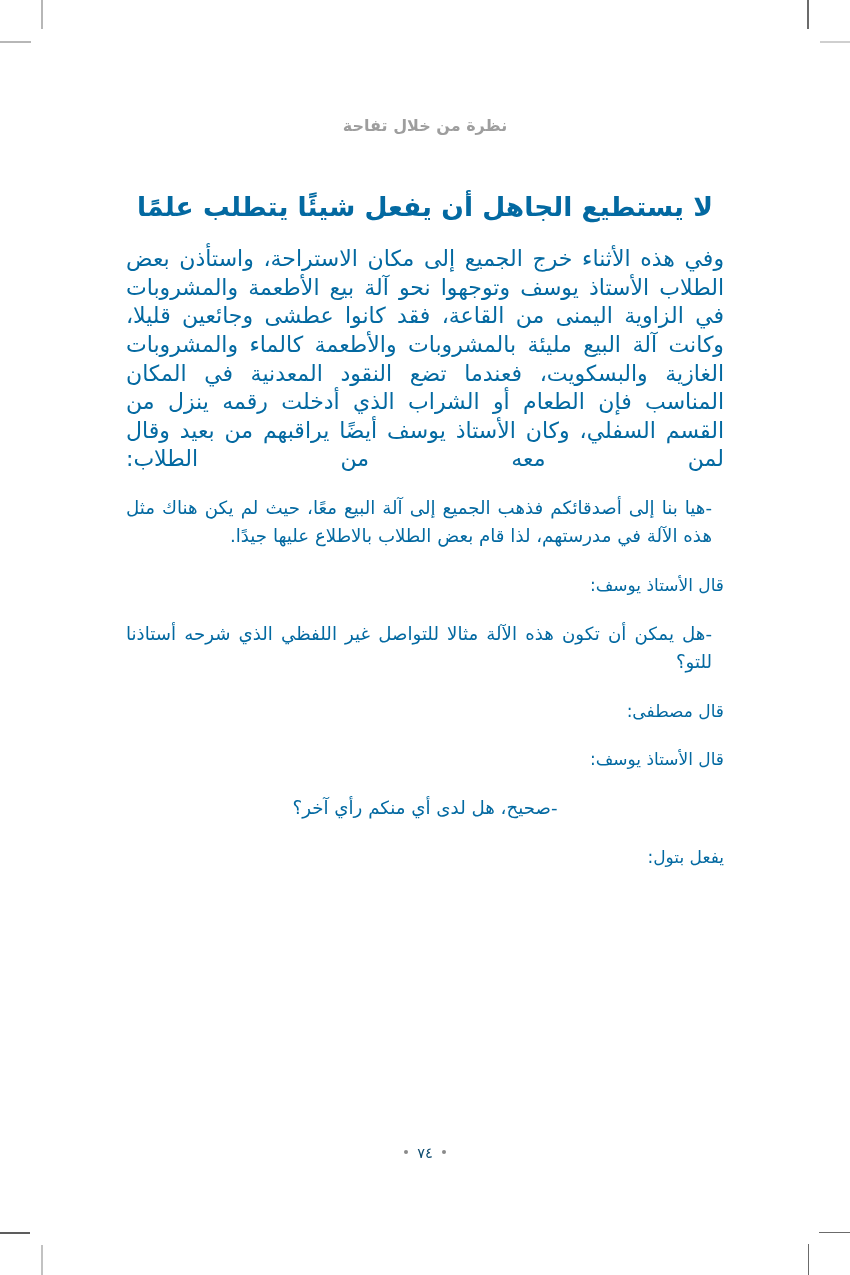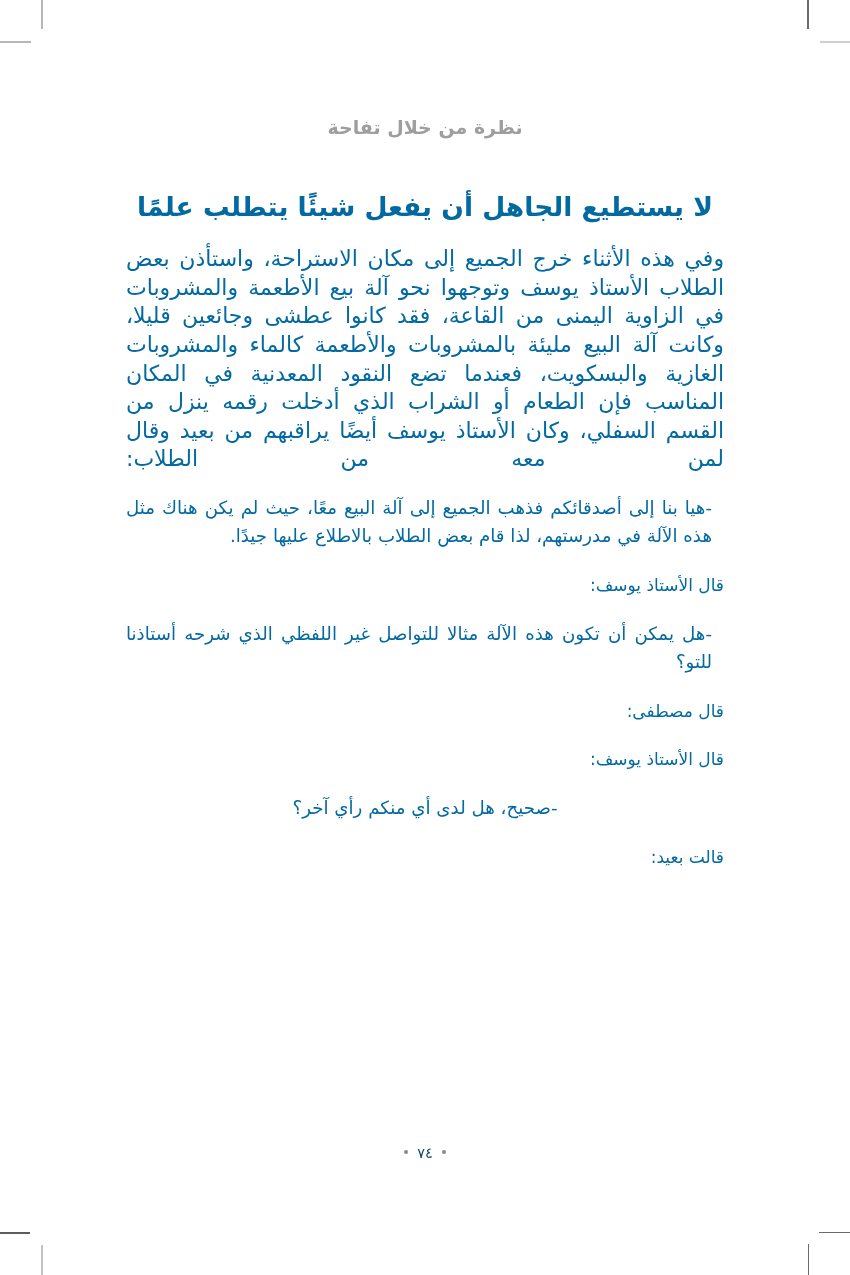--- a/index.html
+++ b/index.html
@@ -39,21 +39,21 @@
   .cm-br-h { left: 819px; top: 1232px; width: 31px;  height: 1.4px; background:#6b6b6b; }
 
   
   .running-header {
     position: absolute;
     left: 0;
     right: 0;
     top: 116px;
     text-align: center;
     color: #9e9e9e;
-    font-size: 19px;
+    font-size: 16px;
     font-weight: 700;
     letter-spacing: 0.5px;
     direction: rtl;
   }
 
   
   .text-block {
     position: absolute;
     right: 126px;
     left: 126px;
@@ -165,21 +165,21 @@
 
     <p class="dash-line align-right-last">-هل يمكن أن تكون هذه الآلة مثالا للتواصل غير اللفظي الذي شرحه أستاذنا للتو؟</p>
 
     <p class="speaker">قال مصطفى:</p>
 
 
     <p class="speaker">قال الأستاذ يوسف:</p>
 
     <p class="center-only">-صحيح، هل لدى أي منكم رأي آخر؟</p>
 
-    <p class="speaker">قالت بعيد:</p>
+    <p class="speaker">يفعل بتول:</p>
 
   </div>
 
   <div class="folio">
     <span class="dot"></span><span class="num">٧٤</span><span class="dot"></span>
   </div>
 
 </div>
 
 </body></html>

